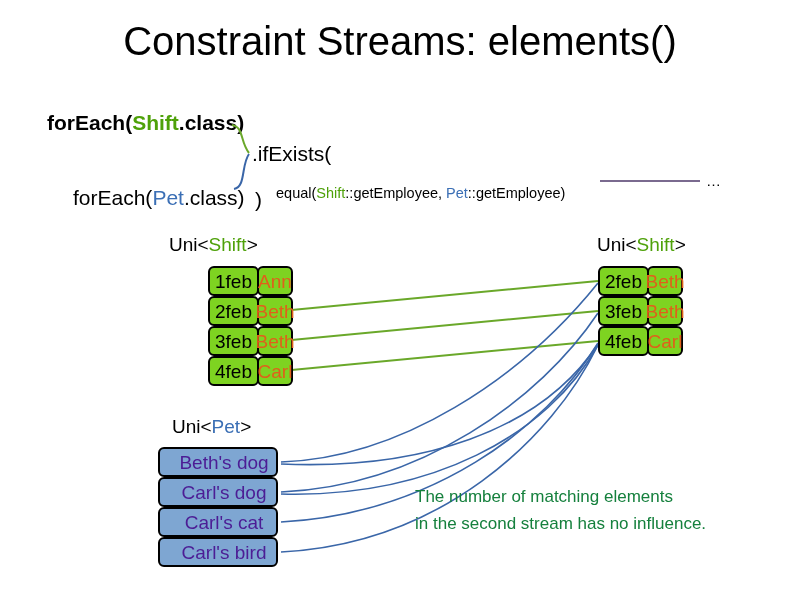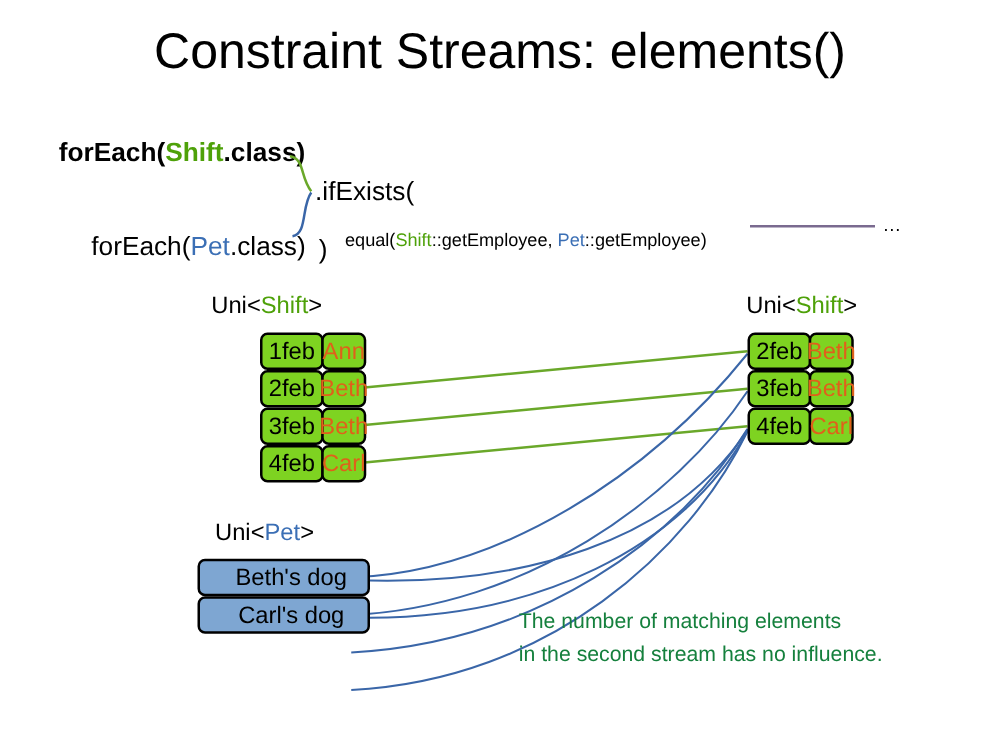--- a/index.html
+++ b/index.html
@@ -99,21 +99,21 @@
     justify-content: center;
     font-size: 19px;
     line-height: 19px;
     height: 30px;
     white-space: nowrap;
   }
   .green-cell { background: #7ed321; }
   .blue-cell  { background: #7ea6d2; }
   .cell-date { width: 51px; color: #000000; }
   .cell-name { width: 36px; color: #e0601b; margin-left: -2px; }
-  .cell-pet  { width: 138px; color: #000000; padding-left: 12px; }
+  .cell-pet  { width: 120px; color: #4c1d95; padding-left: 12px; }
 
   #tbl-left  { left: 168px; top: 266px; margin-left: 40px; }
   #tbl-right { left: 598px; top: 266px; }
   #tbl-pet   { left: 158px; top: 447px; }
 
   
   #caption {
     left: 402px; top: 483px;
     font-size: 17px;
     line-height: 27px;
@@ -207,20 +207,26 @@
       </div>
     </div>
 
   <div class="tbl" id="tbl-pet">
       <div class="row">
         <div class="cell blue-cell cell-pet">Beth's dog</div>
       </div>
       <div class="row">
         <div class="cell blue-cell cell-pet">Carl's dog</div>
       </div>
+      <div class="row">
+        <div class="cell blue-cell cell-pet">Carl's cat</div>
+      </div>
+      <div class="row">
+        <div class="cell blue-cell cell-pet">Carl's bird</div>
+      </div>
     </div>
 
   <div class="abs" id="caption">
     <div>The number of matching elements</div>
     <div>in the second stream has no influence.</div>
   </div>
 
 </div>
 
 </body></html>

